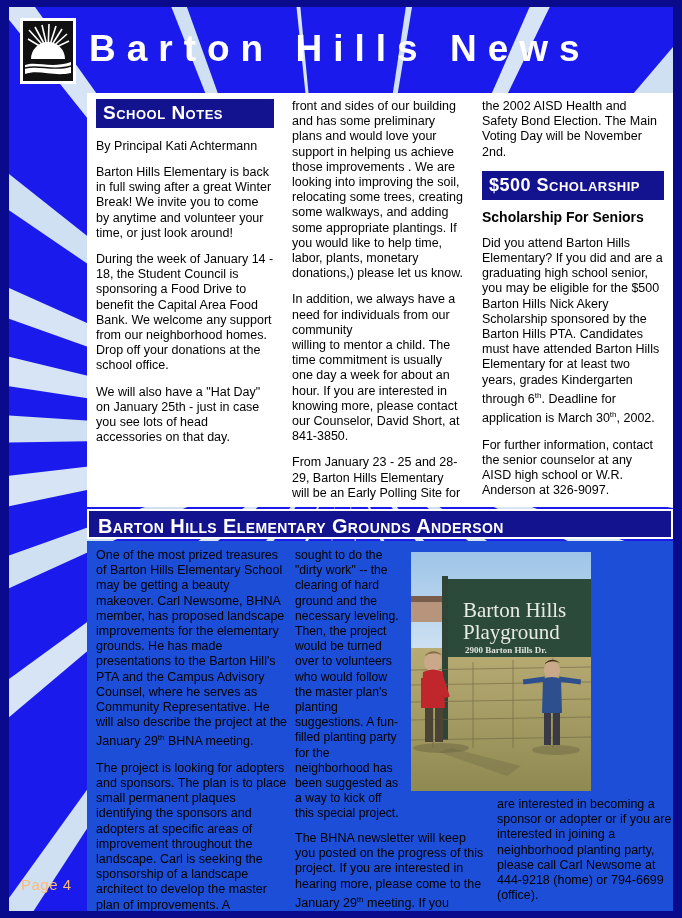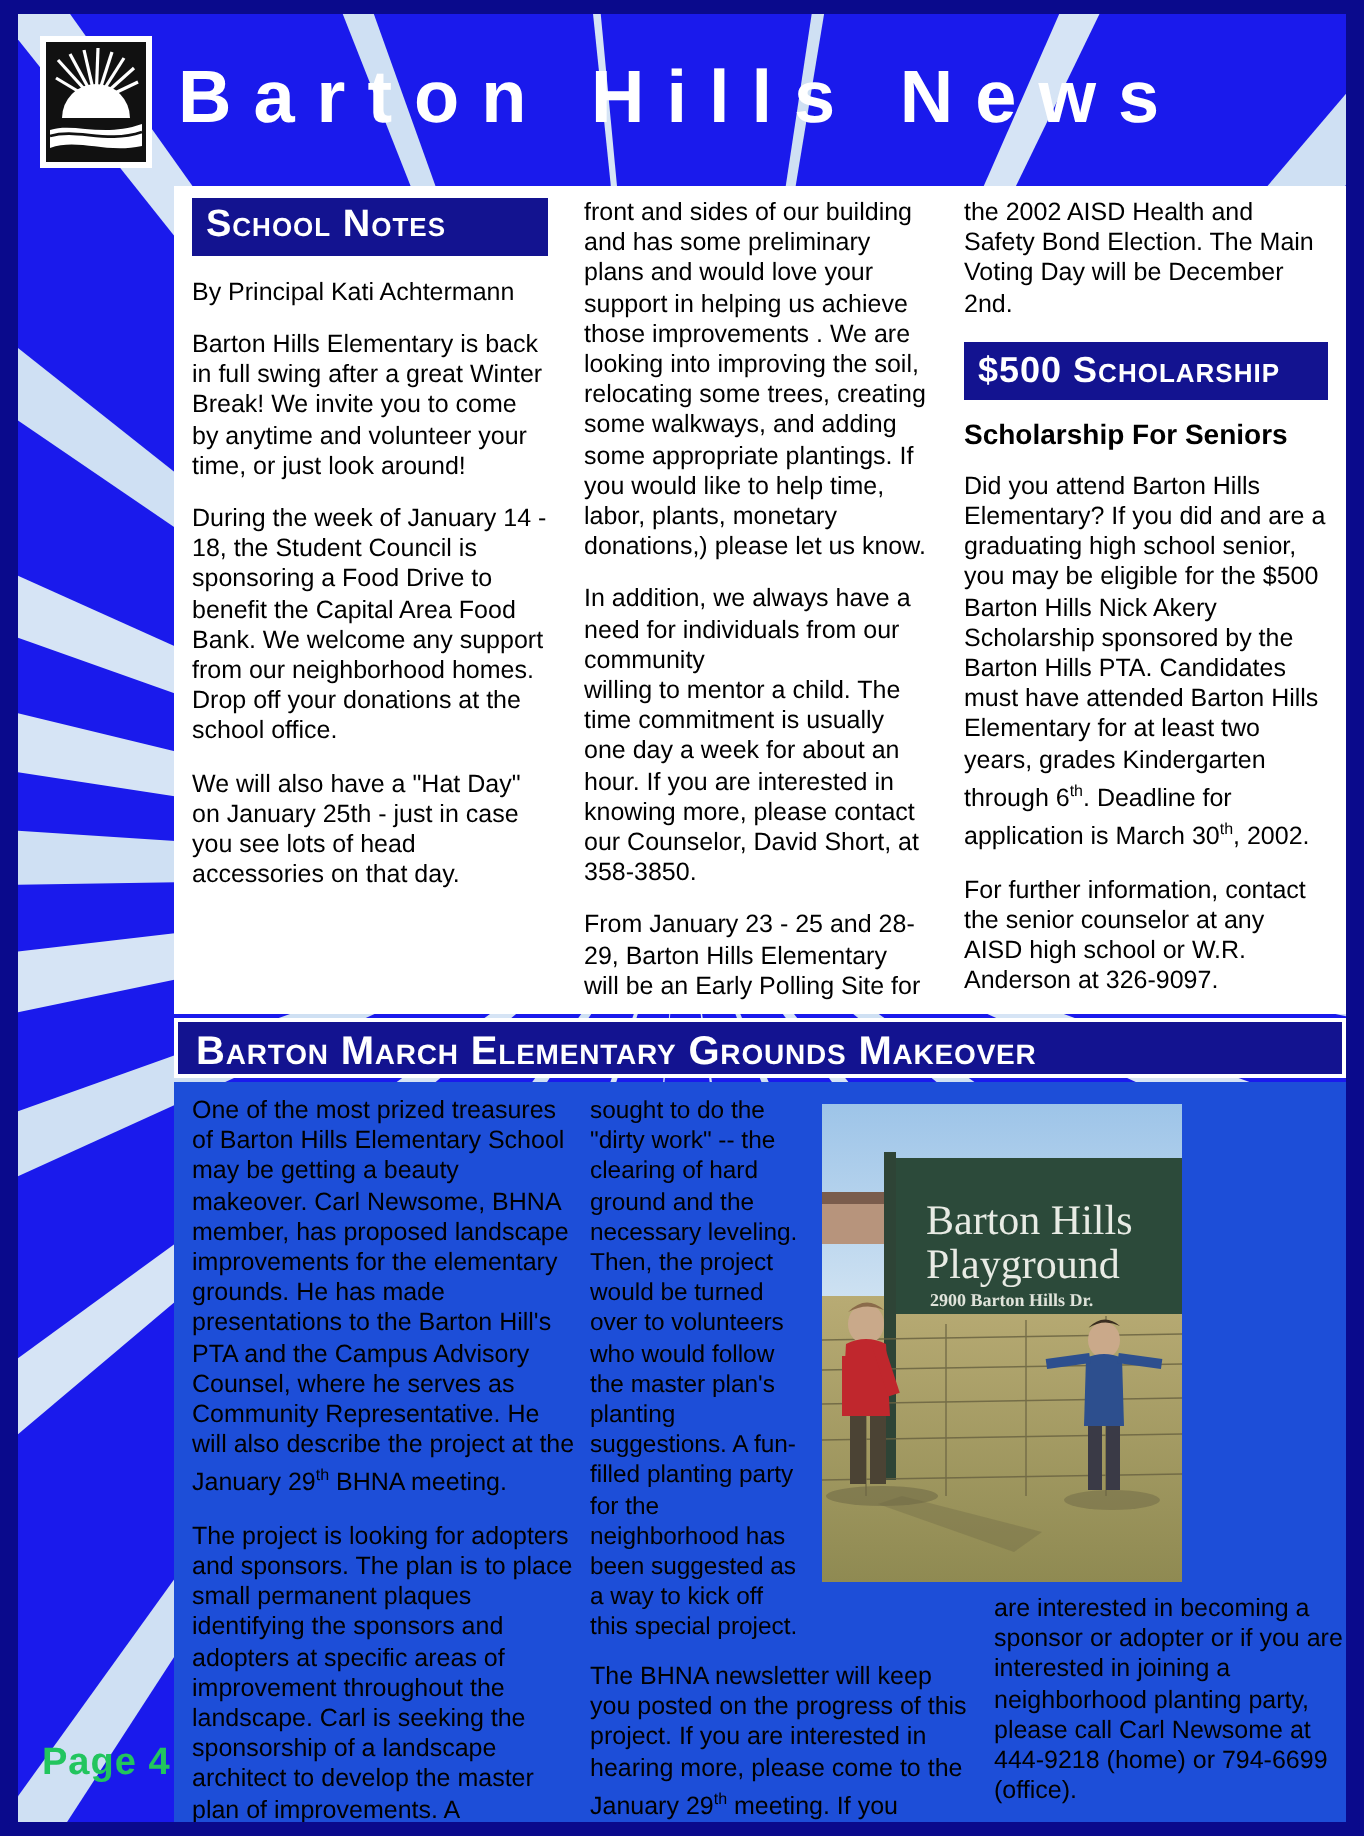--- a/index.html
+++ b/index.html
@@ -221,23 +221,23 @@
     left: 401px;
     top: 249px;
     width: 185px;
   }
 
   
   #page-number {
     position: absolute;
     left: 12px;
     bottom: 18px;
-    color: #22c55e;
-    font-size: 19px;
-    font-weight: bold;
+    color: #fdba74;
+    font-size: 15px;
+    font-weight: normal;
     letter-spacing: 0.5px;
   }
 </style>
 </head>
 <body>
 
 <div id="page">
   <div id="inner">
 
     <svg class="sunburst" viewBox="0 0 1200 1200">
@@ -304,34 +304,34 @@
           <div class="hdr-bar">School Notes</div>
           <div class="byline">By Principal Kati Achtermann</div>
           <p class="body">Barton Hills Elementary is back in full swing after a great Winter Break! We invite you to come by anytime and volunteer your time, or just look around!</p>
           <p class="body">During the week of January 14 - 18, the Student Council is sponsoring a Food Drive to benefit the Capital Area Food Bank. We welcome any support from our neighborhood homes. Drop off your donations at the school office.</p>
           <p class="body">We will also have a "Hat Day" on January 25th - just in case you see lots of head accessories on that day.</p>
         </div>
 
         <div class="col" id="col2">
           <p class="body">front and sides of our building and has some preliminary plans and would love your support in helping us achieve those improvements . We are looking into improving the soil, relocating some trees, creating some walkways, and adding some appropriate plantings. If you would like to help time, labor, plants, monetary donations,) please let us know.</p>
           <p class="body">In addition, we always have a need for individuals from our community</p>
-          <p class="body" style="margin-top:-11px">willing to mentor a child. The time commitment is usually one day a week for about an hour. If you are interested in knowing more, please contact our Counselor, David Short, at 358-3850.</p>
+          <p class="body" style="margin-top:-11px">willing to mentor a child. The time commitment is usually one day a week for about an hour. If you are interested in knowing more, please contact our Counselor, David Short, at 841-3850.</p>
           <p class="body">From January 23 - 25 and 28-29, Barton Hills Elementary will be an Early Polling Site for</p>
         </div>
 
         <div class="col" id="col3">
-          <p class="body">the 2002 AISD Health and Safety Bond Election. The Main Voting Day will be December 2nd.</p>
+          <p class="body">the 2002 AISD Health and Safety Bond Election. The Main Voting Day will be November 2nd.</p>
           <div class="hdr-bar scholarship">$500 Scholarship</div>
           <div class="subhead">Scholarship For Seniors</div>
           <p class="body"><span>Did you attend Barton Hills Elementary?  If you did and are a graduating high school senior, you may be eligible for the $500 Barton Hills Nick Akery Scholarship sponsored by the Barton Hills PTA. Candidates must have attended Barton Hills Elementary for at least two years, grades Kindergarten through 6</span><sup>th</sup><span>.  Deadline for application is March 30</span><sup>th</sup><span>, 2002.</span></p>
           <p class="body">For further information, contact the senior counselor at any AISD high school or W.R. Anderson at 326-9097.</p>
         </div>
       </div>
 
-      <div id="makeover-banner">Barton March Elementary Grounds Makeover</div>
+      <div id="makeover-banner">Barton Hills Elementary Grounds Anderson</div>
 
       <div id="bottom-section">
         <div id="bot-grid">
 
           <div id="bot-col1">
             <p class="body"><span>One of the most prized treasures of Barton Hills Elementary School may be getting a beauty makeover. Carl Newsome, BHNA member, has proposed landscape improvements for the elementary grounds.  He has made presentations to the Barton Hill's PTA and the Campus Advisory Counsel, where he serves as Community Representative. He will also describe the project at the January 29</span><sup>th</sup><span> BHNA meeting.</span></p>
             <p class="body">The project is looking for adopters and sponsors. The plan is to place small permanent plaques identifying the sponsors and adopters at specific areas of improvement throughout the landscape. Carl is seeking the sponsorship of a landscape architect to develop the master plan of improvements. A professional team would then be</p>
           </div>
 
           <div id="bot-col2">

